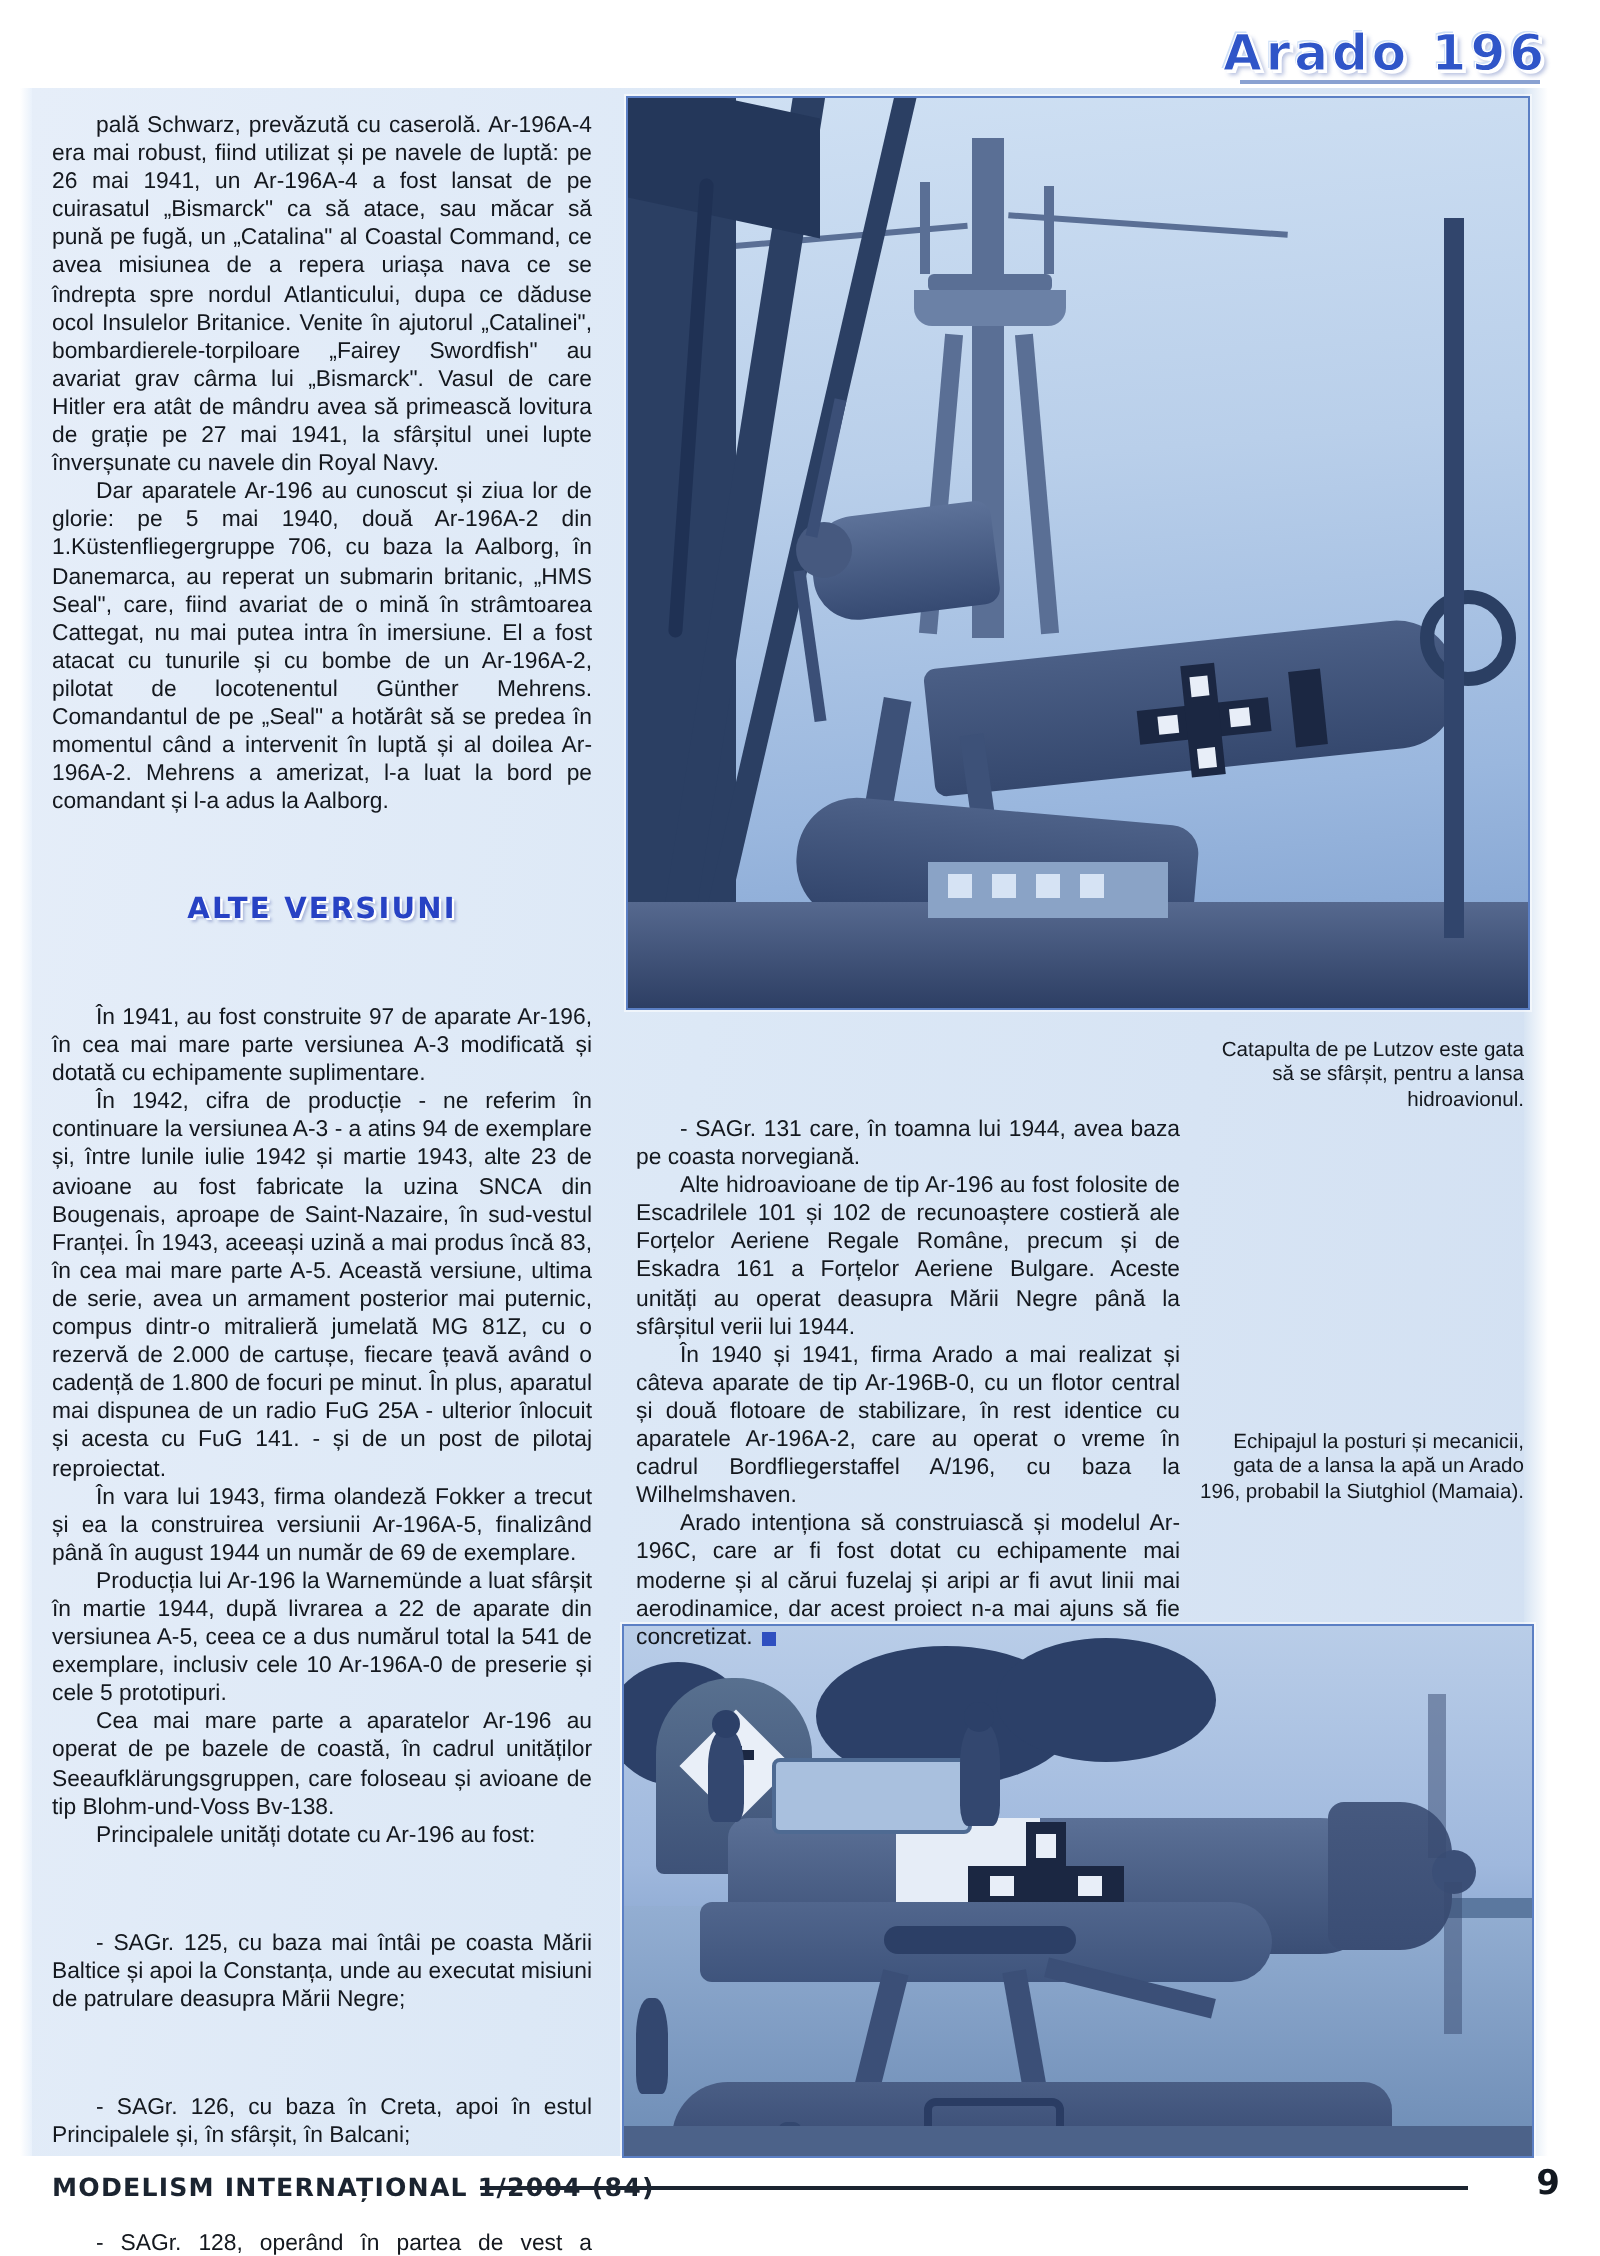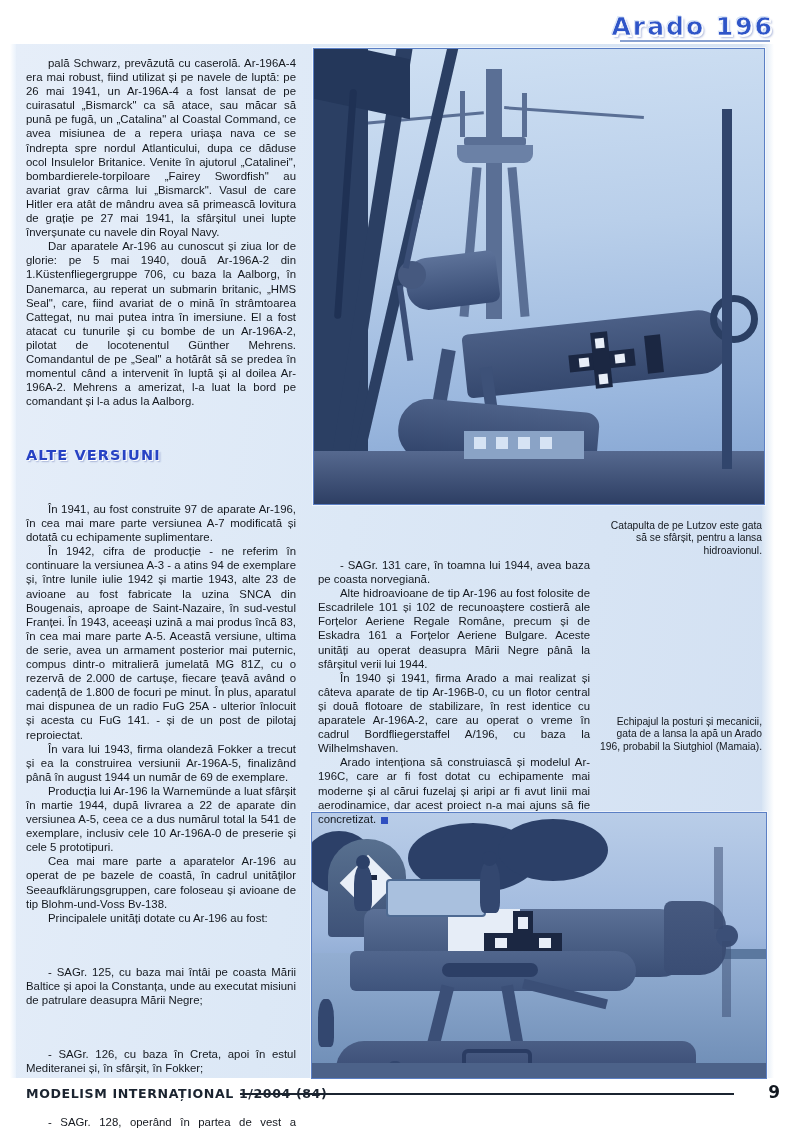--- a/index.html
+++ b/index.html
@@ -70,21 +70,21 @@
   .col p.dash { text-indent: 22px; margin-top: 40px; }
 
   #col-left-top   { left: 26px;  top: 56px;  width: 270px; }
   #col-left-main  { left: 26px;  top: 502px; width: 270px; }
   #col-right-main { left: 318px; top: 518px; width: 272px; }
 
   .section-head {
     position: absolute;
     left: 26px; top: 446px;
     width: 270px;
-    text-align: left;
+    text-align: center;
     font-family: "DejaVu Sans", sans-serif;
     font-size: 14.5px;
     font-weight: bold;
     letter-spacing: 1.1px;
     line-height: 19px;
     color: #2742c4;
     text-shadow: 1.2px 1.2px 0 #ffffff, 2px 2px 1.5px rgba(40,60,150,0.3);
   }
 
   .endmark {
@@ -285,28 +285,28 @@
   <div class="col" id="col-left-top">
     <p>pală Schwarz, prevăzută cu caserolă. Ar-196A-4 era mai robust, fiind utilizat și pe navele de luptă: pe 26 mai 1941, un Ar-196A-4 a fost lansat de pe cuirasatul „Bismarck" ca să atace, sau măcar să pună pe fugă, un „Catalina" al Coastal Command, ce avea misiunea de a repera uriașa nava ce se îndrepta spre nordul Atlanticului, dupa ce dăduse ocol Insulelor Britanice. Venite în ajutorul „Catalinei", bombardierele-torpiloare „Fairey Swordfish" au avariat grav cârma lui „Bismarck". Vasul de care Hitler era atât de mândru avea să primească lovitura de grație pe 27 mai 1941, la sfârșitul unei lupte înverșunate cu navele din Royal Navy.</p>
     <p>Dar aparatele Ar-196 au cunoscut și ziua lor de glorie: pe 5 mai 1940, două Ar-196A-2 din 1.Küstenfliegergruppe 706, cu baza la Aalborg, în Danemarca, au reperat un submarin britanic, „HMS Seal", care, fiind avariat de o mină în strâmtoarea Cattegat, nu mai putea intra în imersiune. El a fost atacat cu tunurile și cu bombe de un Ar-196A-2, pilotat de locotenentul Günther Mehrens. Comandantul de pe „Seal" a hotărât să se predea în momentul când a intervenit în luptă și al doilea Ar-196A-2. Mehrens a amerizat, l-a luat la bord pe comandant și l-a adus la Aalborg.</p>
   </div>
 
   <div class="section-head">
     <div>ALTE VERSIUNI</div>
   </div>
 
   <div class="col" id="col-left-main">
-    <p>În 1941, au fost construite 97 de aparate Ar-196, în cea mai mare parte versiunea A-7 modificată și dotată cu echipamente suplimentare.</p>
+    <p>În 1941, au fost construite 97 de aparate Ar-196, în cea mai mare parte versiunea A-3 modificată și dotată cu echipamente suplimentare.</p>
     <p>În 1942, cifra de producție - ne referim în continuare la versiunea A-3 - a atins 94 de exemplare și, între lunile iulie 1942 și martie 1943, alte 23 de avioane au fost fabricate la uzina SNCA din Bougenais, aproape de Saint-Nazaire, în sud-vestul Franței. În 1943, aceeași uzină a mai produs încă 83, în cea mai mare parte A-5. Această versiune, ultima de serie, avea un armament posterior mai puternic, compus dintr-o mitralieră jumelată MG 81Z, cu o rezervă de 2.000 de cartușe, fiecare țeavă având o cadență de 1.800 de focuri pe minut. În plus, aparatul mai dispunea de un radio FuG 25A - ulterior înlocuit și acesta cu FuG 141. - și de un post de pilotaj reproiectat.</p>
     <p>În vara lui 1943, firma olandeză Fokker a trecut și ea la construirea versiunii Ar-196A-5, finalizând până în august 1944 un număr de 69 de exemplare.</p>
     <p>Producția lui Ar-196 la Warnemünde a luat sfârșit în martie 1944, după livrarea a 22 de aparate din versiunea A-5, ceea ce a dus numărul total la 541 de exemplare, inclusiv cele 10 Ar-196A-0 de preserie și cele 5 prototipuri.</p>
     <p>Cea mai mare parte a aparatelor Ar-196 au operat de pe bazele de coastă, în cadrul unităților Seeaufklärungsgruppen, care foloseau și avioane de tip Blohm-und-Voss Bv-138.</p>
     <p>Principalele unități dotate cu Ar-196 au fost:</p>
     <p class="dash">- SAGr. 125, cu baza mai întâi pe coasta Mării Baltice și apoi la Constanța, unde au executat misiuni de patrulare deasupra Mării Negre;</p>
-    <p class="dash">- SAGr. 126, cu baza în Creta, apoi în estul Mediteranei și, în sfârșit, în Fokker;</p>
+    <p class="dash">- SAGr. 126, cu baza în Creta, apoi în estul Principalele și, în sfârșit, în Balcani;</p>
     <p class="dash">- SAGr. 128, operând în partea de vest a Canalului Mânecii și în Golful Gasconiei;</p>
   </div>
 
   <div class="col" id="col-right-main">
     <p class="dash">- SAGr. 131 care, în toamna lui 1944, avea baza pe coasta norvegiană.</p>
     <p>Alte hidroavioane de tip Ar-196 au fost folosite de Escadrilele 101 și 102 de recunoaștere costieră ale Forțelor Aeriene Regale Române, precum și de Eskadra 161 a Forțelor Aeriene Bulgare. Aceste unități au operat deasupra Mării Negre până la sfârșitul verii lui 1944.</p>
     <p>În 1940 și 1941, firma Arado a mai realizat și câteva aparate de tip Ar-196B-0, cu un flotor central și două flotoare de stabilizare, în rest identice cu aparatele Ar-196A-2, care au operat o vreme în cadrul Bordfliegerstaffel A/196, cu baza la Wilhelmshaven.</p>
     <p><span>Arado intenționa să construiască și modelul Ar-196C, care ar fi fost dotat cu echipamente mai moderne și al cărui fuzelaj și aripi ar fi avut linii mai aerodinamice, dar acest proiect n-a mai ajuns să fie concretizat.</span><span class="endmark"></span></p>
   </div>
 

